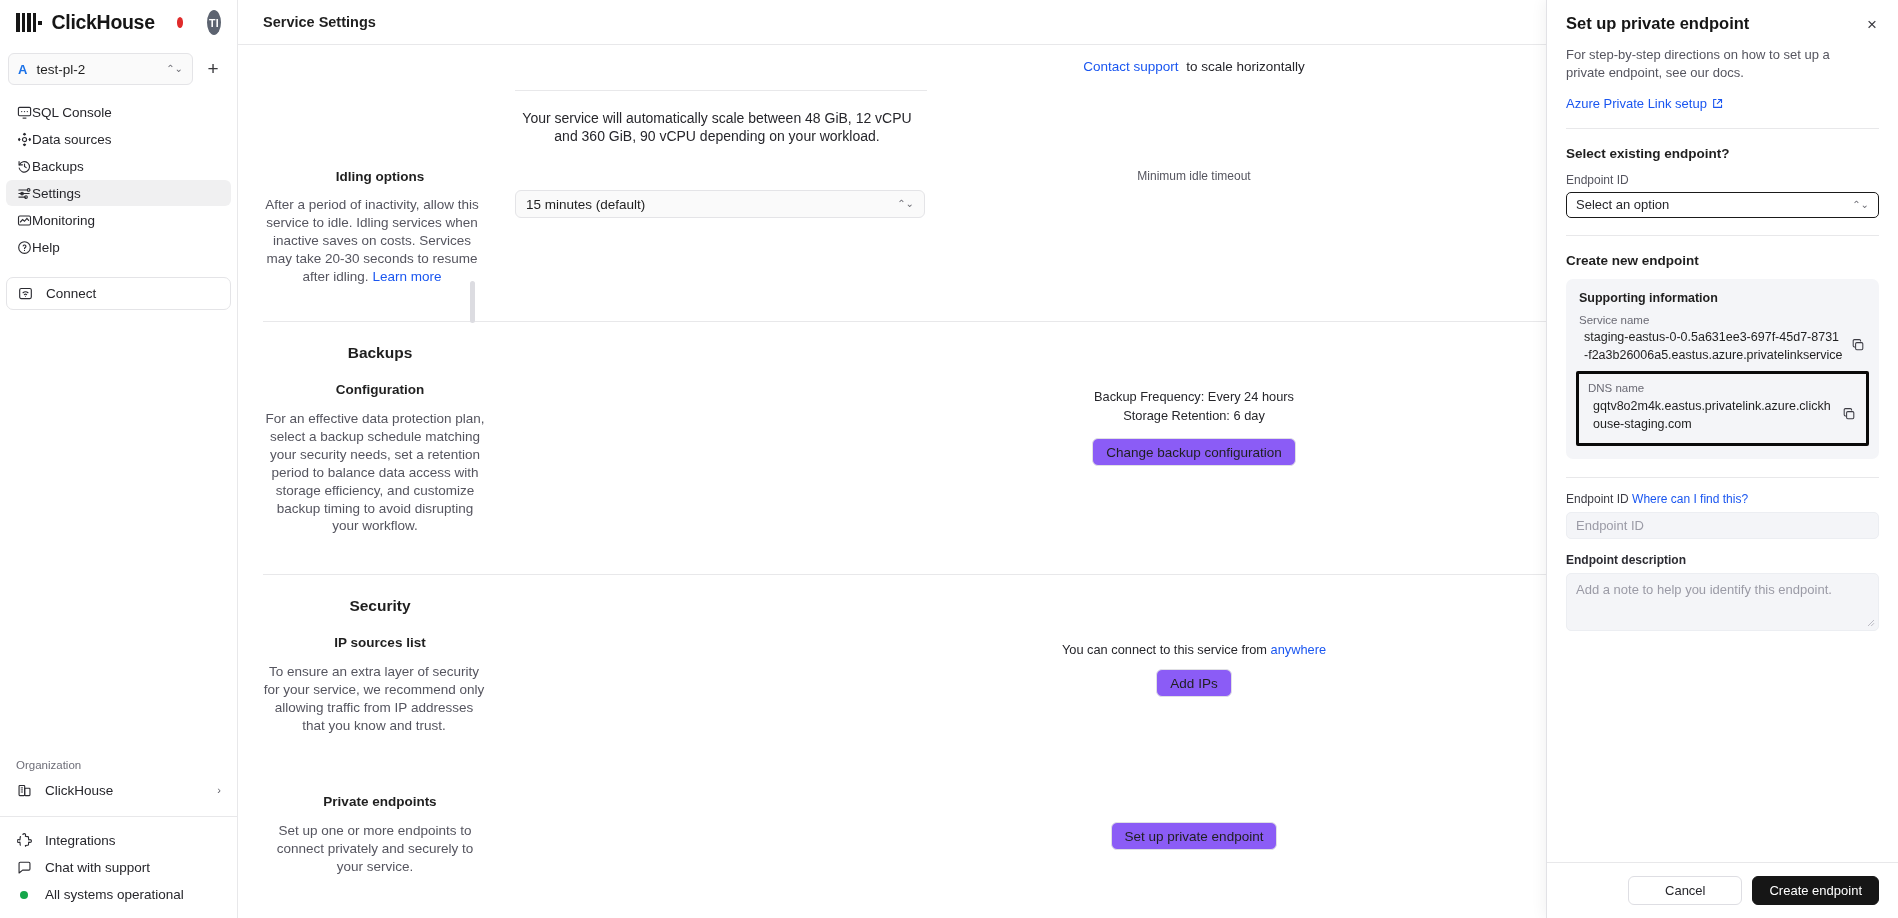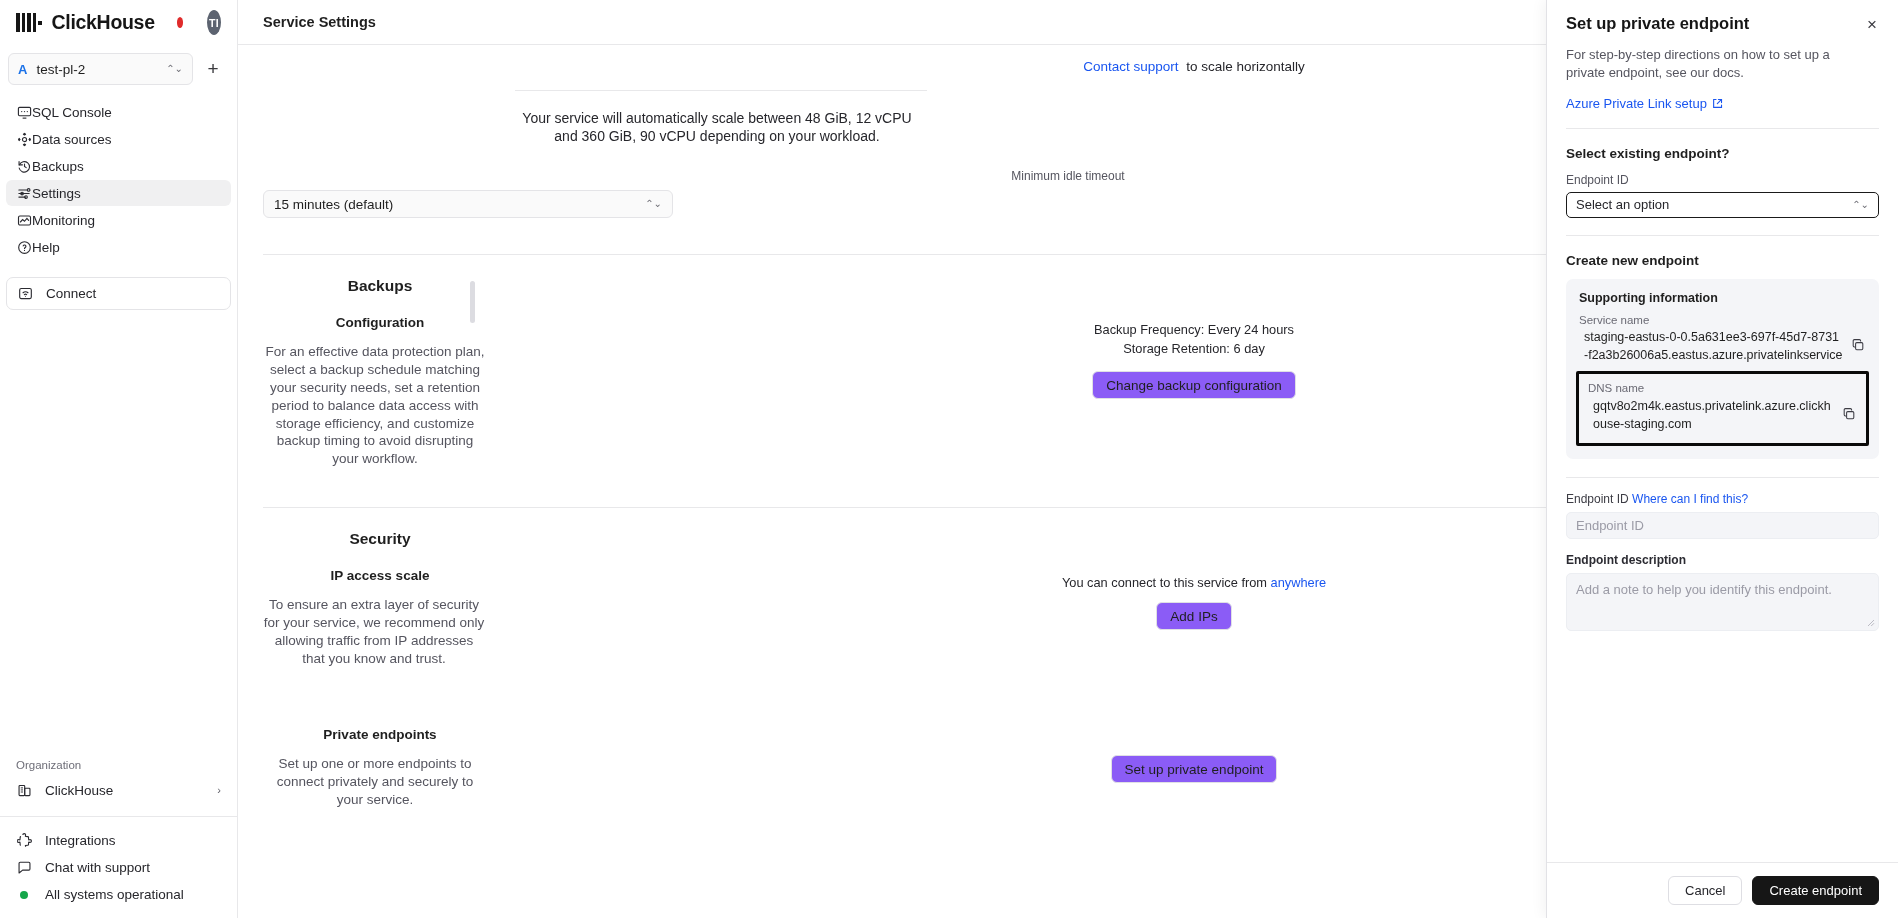--- a/index.html
+++ b/index.html
@@ -177,21 +177,21 @@
     padding: 8px 9px; font-size: 13px; color: #9b9ba6; position: relative;
   }
   .resize-grip {
     position: absolute; right: 3px; bottom: 3px; width: 8px; height: 8px;
   }
   .panel-foot {
     border-top: 1px solid #e8e8ea; padding: 13px 19px;
     display: flex; justify-content: flex-end; gap: 10px;
   }
   .btn-cancel {
-    height: 29px; padding: 0 16px; border: 1px solid #dedee3; border-radius: 6px;
+    height: 29px; padding: 0 36px; border: 1px solid #dedee3; border-radius: 6px;
     background: #fff; font-size: 13px; color: #26262b;
     display: inline-flex; align-items: center; justify-content: center;
   }
   .btn-primary {
     height: 29px; padding: 0 16px; border: 1px solid #161616; border-radius: 6px;
     background: #161616; font-size: 13px; color: #fff;
     display: inline-flex; align-items: center; justify-content: center;
   }
   .scroll-thumb {
     position: absolute; left: 232px; top: 236px; width: 5px; height: 42px;
@@ -371,20 +371,24 @@
         <div class="col-right">
           <div style="font-size:13.5px;">
             <a class="lnk">Contact support</a><span style="color:#26262b;">&nbsp; </span><span style="color:#26262b;">to scale horizontally</span>
           </div>
           <div style="height:1px;background:#e8e8ea;margin:16px 0 0 0;width:412px;"></div>
           <div class="body-dark" style="margin-top:18px;width:404px;font-size:14px;line-height:1.3;">Your service will automatically scale between 48 GiB, 12 vCPU and 360 GiB, 90 vCPU depending on your workload.</div>
         </div>
       </div>
 
       <div class="row" style="padding-top:24px;">
+        <div class="col-left">
+          <div class="sub-title" style="margin-bottom:12px;">Idling options</div>
+          <div class="body-txt" style="width:218px;"><span>After a period of inactivity, allow this service to idle. Idling services when inactive saves on costs. Services may take 20-30 seconds to resume after idling.</span> <a class="lnk">Learn more</a></div>
+        </div>
         <div class="col-right">
           <div class="small-label" style="margin-bottom:7px;">Minimum idle timeout</div>
           <div class="select-ctl">
             <span>15 minutes (default)</span>
             <span class="chev-ud">⌃⌄</span>
           </div>
         </div>
       </div>
 
       <div class="divider" style="margin-top:36px;"></div>
@@ -400,21 +404,21 @@
           <div class="body-dark" style="font-size:12.8px;margin-top:2px;">Storage Retention: 6 day</div>
           <div class="btn" style="margin-top:13px;">Change backup configuration</div>
         </div>
       </div>
 
       <div class="divider" style="margin-top:39px;"></div>
 
       <div class="row" style="padding-top:22px;">
         <div class="col-left">
           <div class="sec-title" style="margin-bottom:20px;">Security</div>
-          <div class="sub-title" style="margin-bottom:13px;">IP access scale</div>
+          <div class="sub-title" style="margin-bottom:13px;">IP sources list</div>
           <div class="body-txt" style="width:222px;">To ensure an extra layer of security for your service, we recommend only allowing traffic from IP addresses that you know and trust.</div>
         </div>
         <div class="col-right" style="padding-top:45px;">
           <div style="font-size:12.8px;color:#26262b;">
             <span>You can connect to this service from</span>
             <a class="lnk">anywhere</a>
           </div>
           <div class="btn" style="margin-top:12px;">Add IPs</div>
         </div>
       </div>

